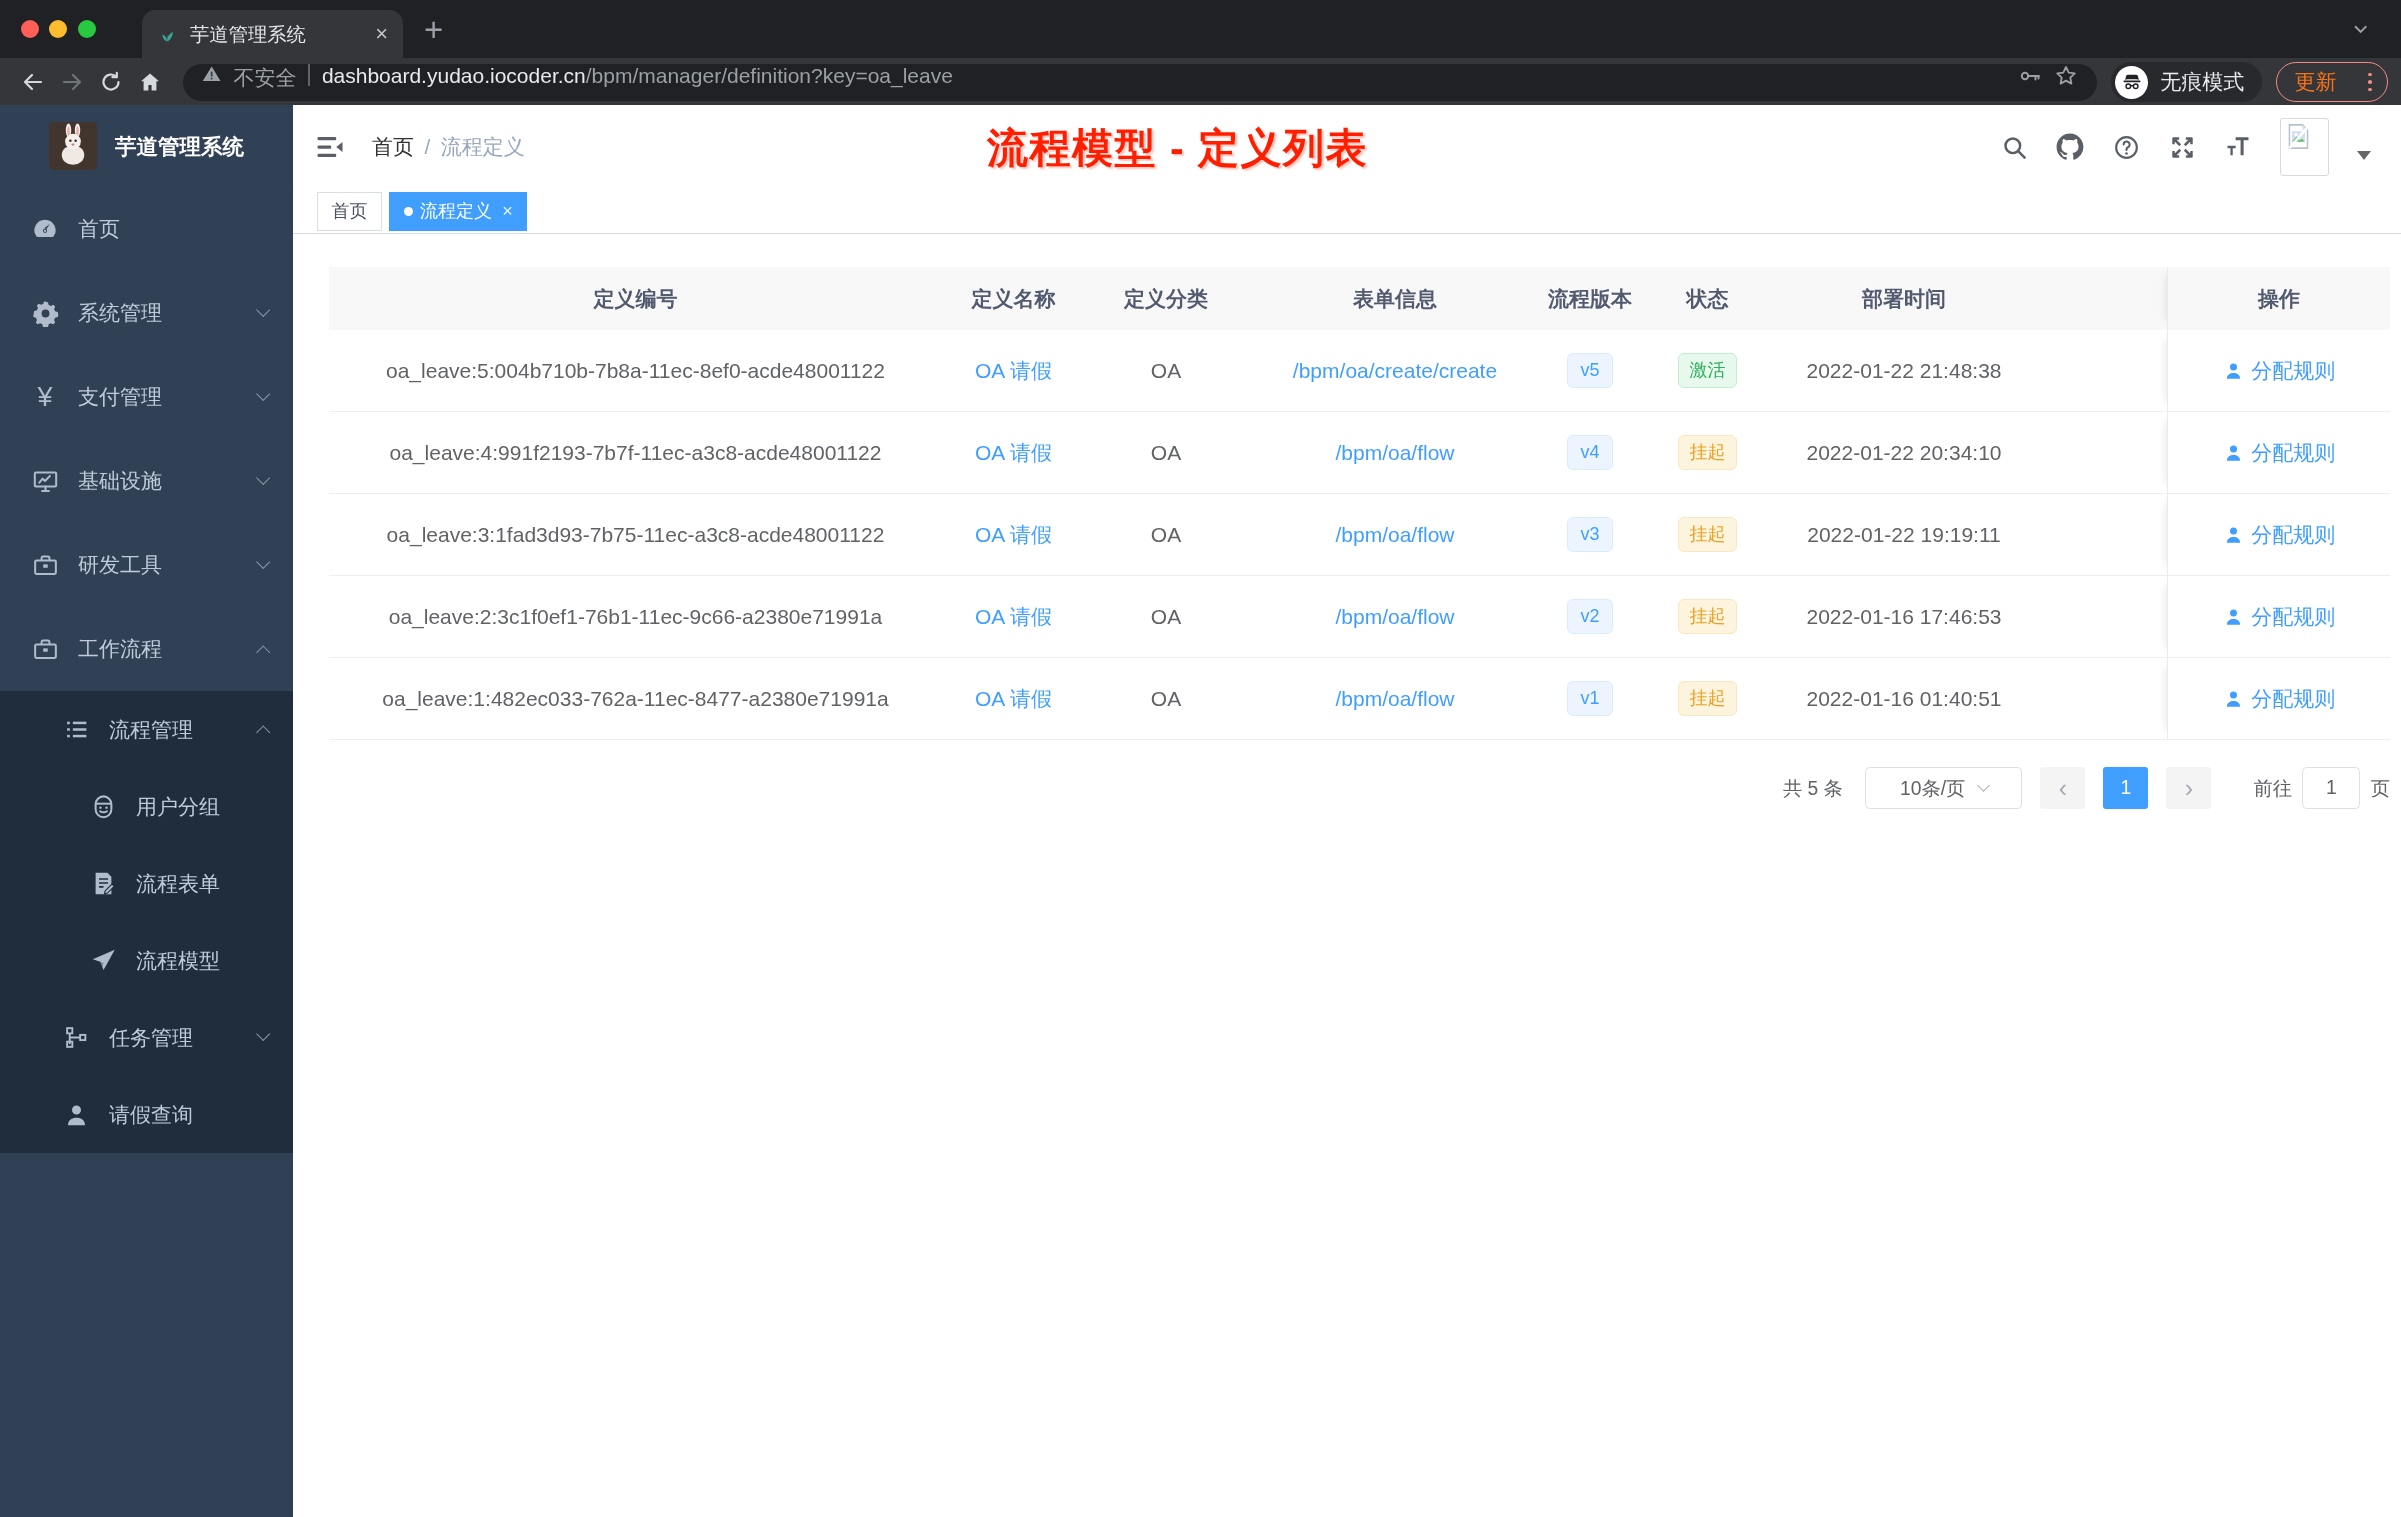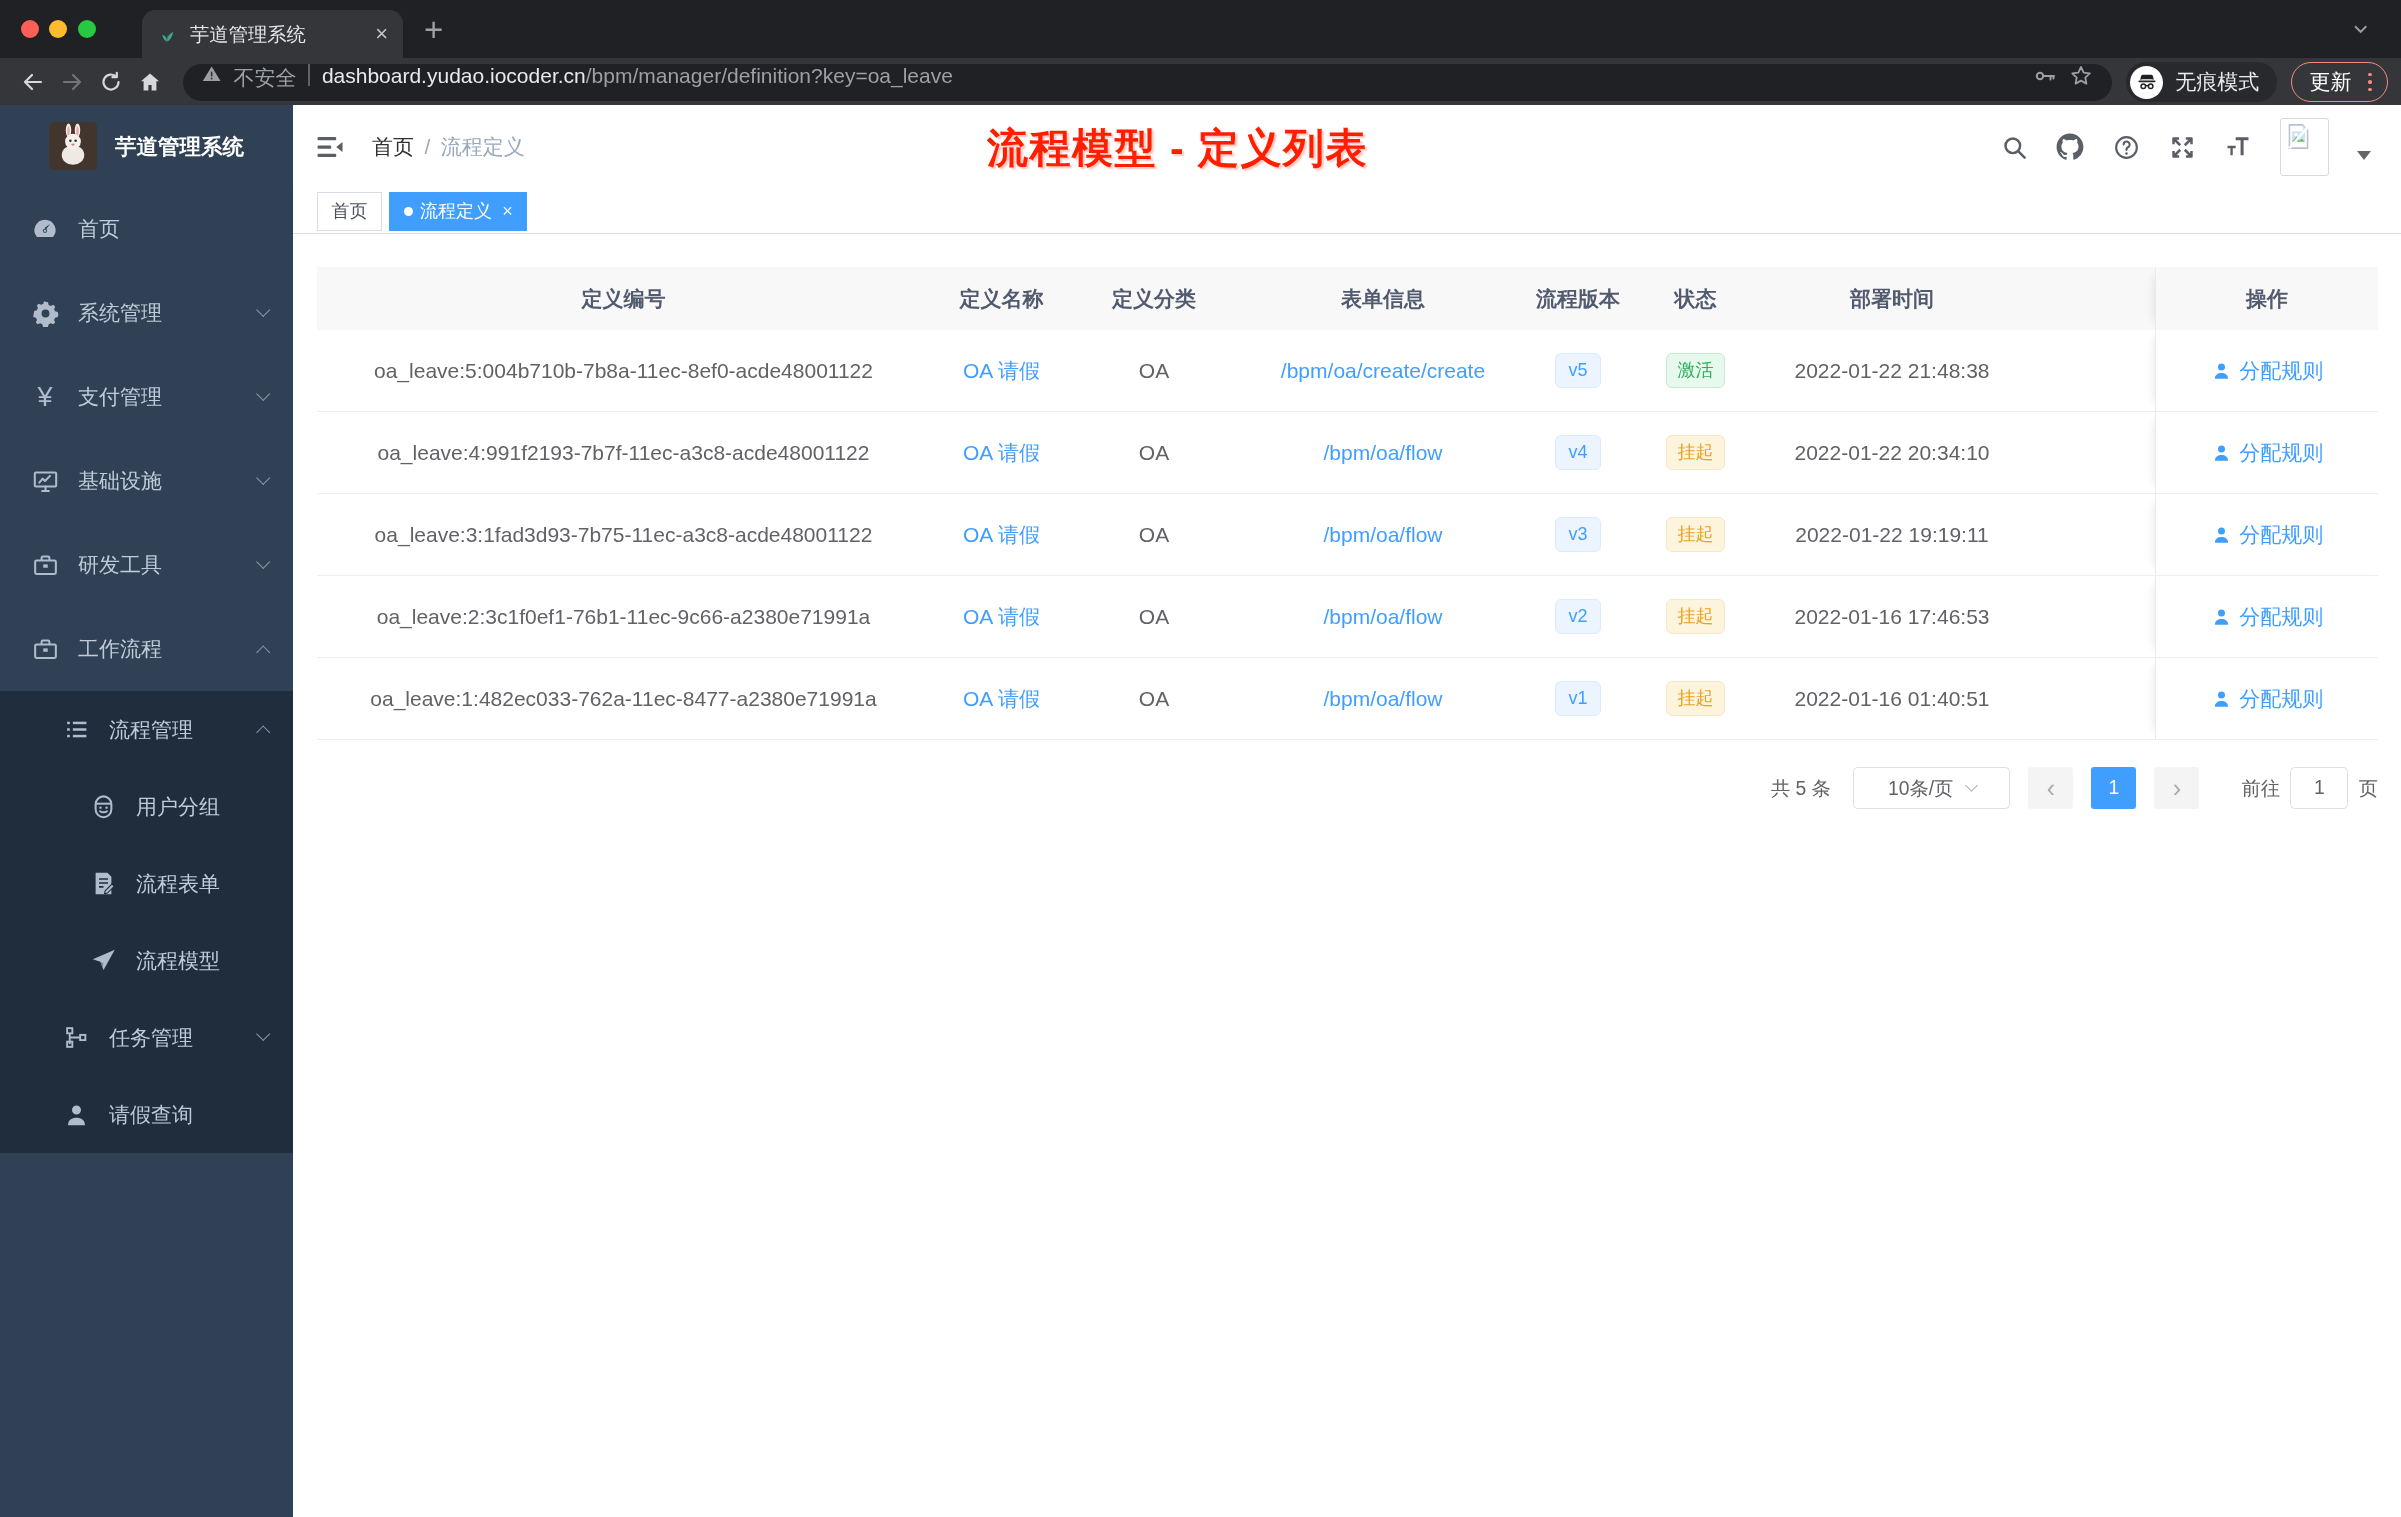--- a/index.html
+++ b/index.html
@@ -26,22 +26,22 @@
     display:flex; align-items:flex-start; padding:0 19.3px; gap:12px; color:#9aa0a6; font-size:21px; }
   .omni-div { width:1.5px; height:22px; background:#5f6368; }
   .omni-host { color:#e8eaed; }
   .omni-path { color:#9aa0a6; }
   .omni-spacer { flex:1; }
   .incog { height:40px; background:#28292c; border-radius:20px; display:flex; align-items:center;
     gap:12px; padding:0 18px 0 4.5px; margin-right:13.4px; }
   .incog-circle { width:33px; height:33px; border-radius:50%; background:#fff; display:flex;
     align-items:center; justify-content:center; }
   .incog-label { color:#e8eaed; font-size:21px; }
-  .updatebtn { height:40px; border:1.5px solid #f28b82; border-radius:20px; color:#ffffff;
-    display:flex; align-items:center; gap:12px; padding:0 10.4px 0 18px; font-size:21px; }
+  .updatebtn { height:40px; border:1.5px solid #f28b82; border-radius:20px; color:#f97316;
+    display:flex; align-items:center; gap:27px; padding:0 10.4px 0 18px; font-size:21px; }
   .dots3 { display:flex; flex-direction:column; gap:3.7px; padding:0 4.5px; }
   .dots3 i { width:3.7px; height:3.7px; border-radius:50%; background:#f28b82; }
 
   
   .app { display:flex; height:1412px; }
   .sidebar { width:293px; background:#304156; flex-shrink:0; color:#bfcbd9; }
   .logo-row { height:82px; display:flex; align-items:center; padding-left:49px; gap:18px; }
   .logo-img { width:48px; height:48px; border-radius:4.5px; overflow:hidden; flex-shrink:0; }
   .logo-title { color:#fff; font-size:21.5px; font-weight:bold; }
   .menu { }
@@ -78,21 +78,21 @@
     border-top:9px solid #666; margin-top:16.3px; }
 
   .tagsbar { height:45px; background:#fff; border-bottom:0.7px solid #d8dce5; display:flex;
     align-items:center; padding-left:24px; gap:7.4px; box-shadow:0 0.7px 2.2px rgba(0,0,0,.06); }
   .tag-item { height:39px; border:0.7px solid #d8dce5; background:#fff; color:#495060; font-size:18px;
     display:flex; align-items:center; padding:0 13.4px; gap:7.4px; cursor:pointer; }
   .tag-item.active { background:#409eff; border-color:#409eff; color:#fff; }
   .tag-dot { width:9px; height:9px; border-radius:50%; background:#fff; }
   .tag-close { font-size:18px; margin-left:3px; opacity:.9; }
 
-  .content { flex:1; padding:33px 24px 0 24px; background:#fff; }
+  .content { flex:1; padding:33px 24px 0 36px; background:#fff; }
 
   
   .dtable { width:2061px; font-size:21px; color:#606266; }
   .trow, .thead { display:flex; align-items:center; }
   .thead { height:63px; background:#f8f8f9; color:#515a6e; font-weight:bold; }
   .trow { height:82px; border-bottom:0.7px solid #ebeef5; background:#fff; }
   .cell { text-align:center; flex-shrink:0; display:flex; align-items:center; justify-content:center;
     height:100%; }
   .c1{ width:613px; } .c2{ width:143px; } .c3{ width:162px; } .c4{ width:296px; }
   .c5{ width:94px; } .c6{ width:141px; } .c7{ width:252px; } .c8{ width:137px; }

